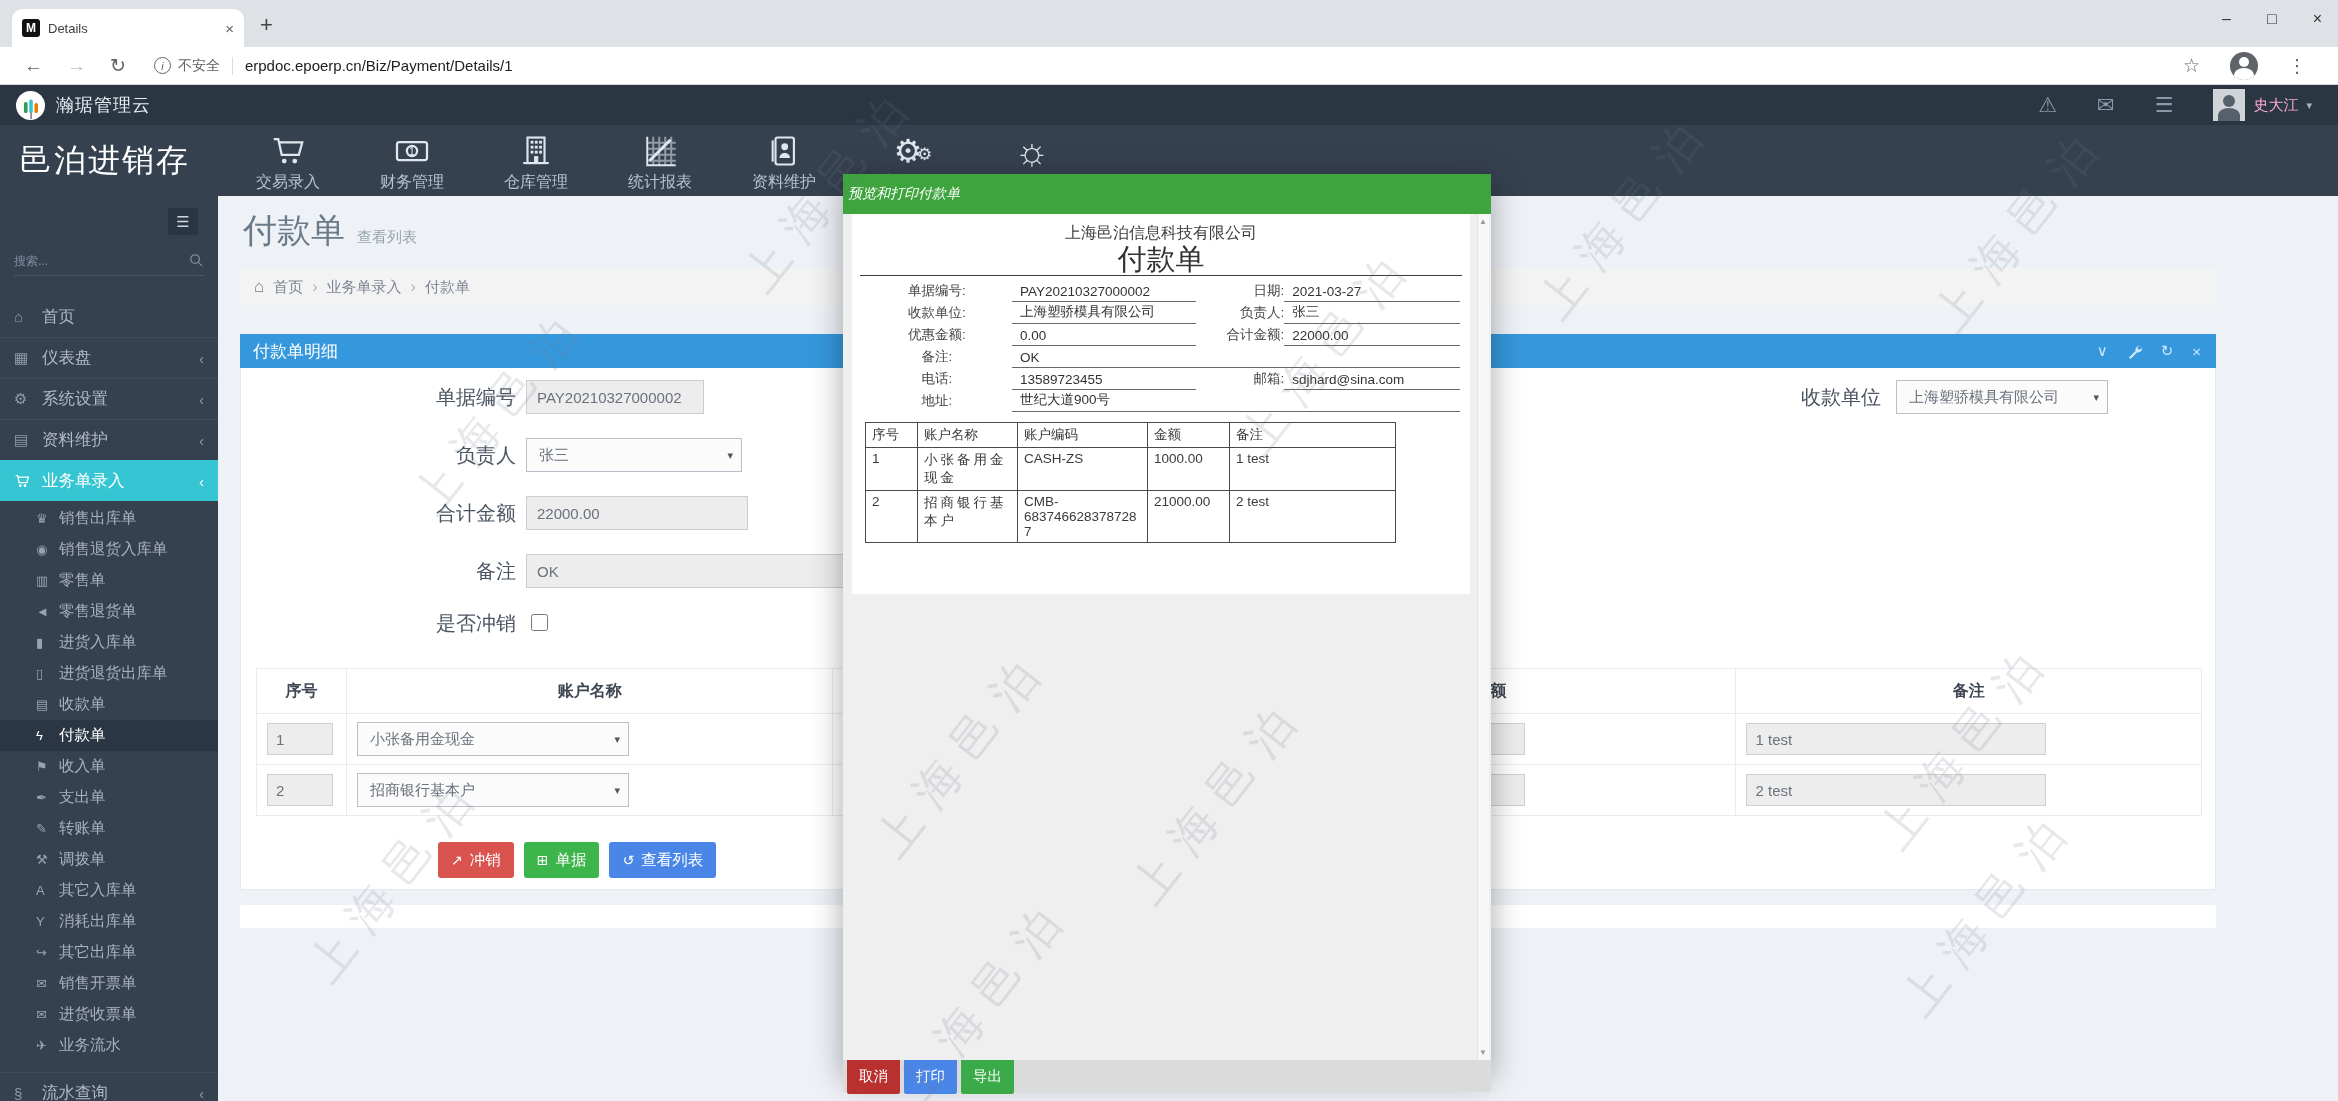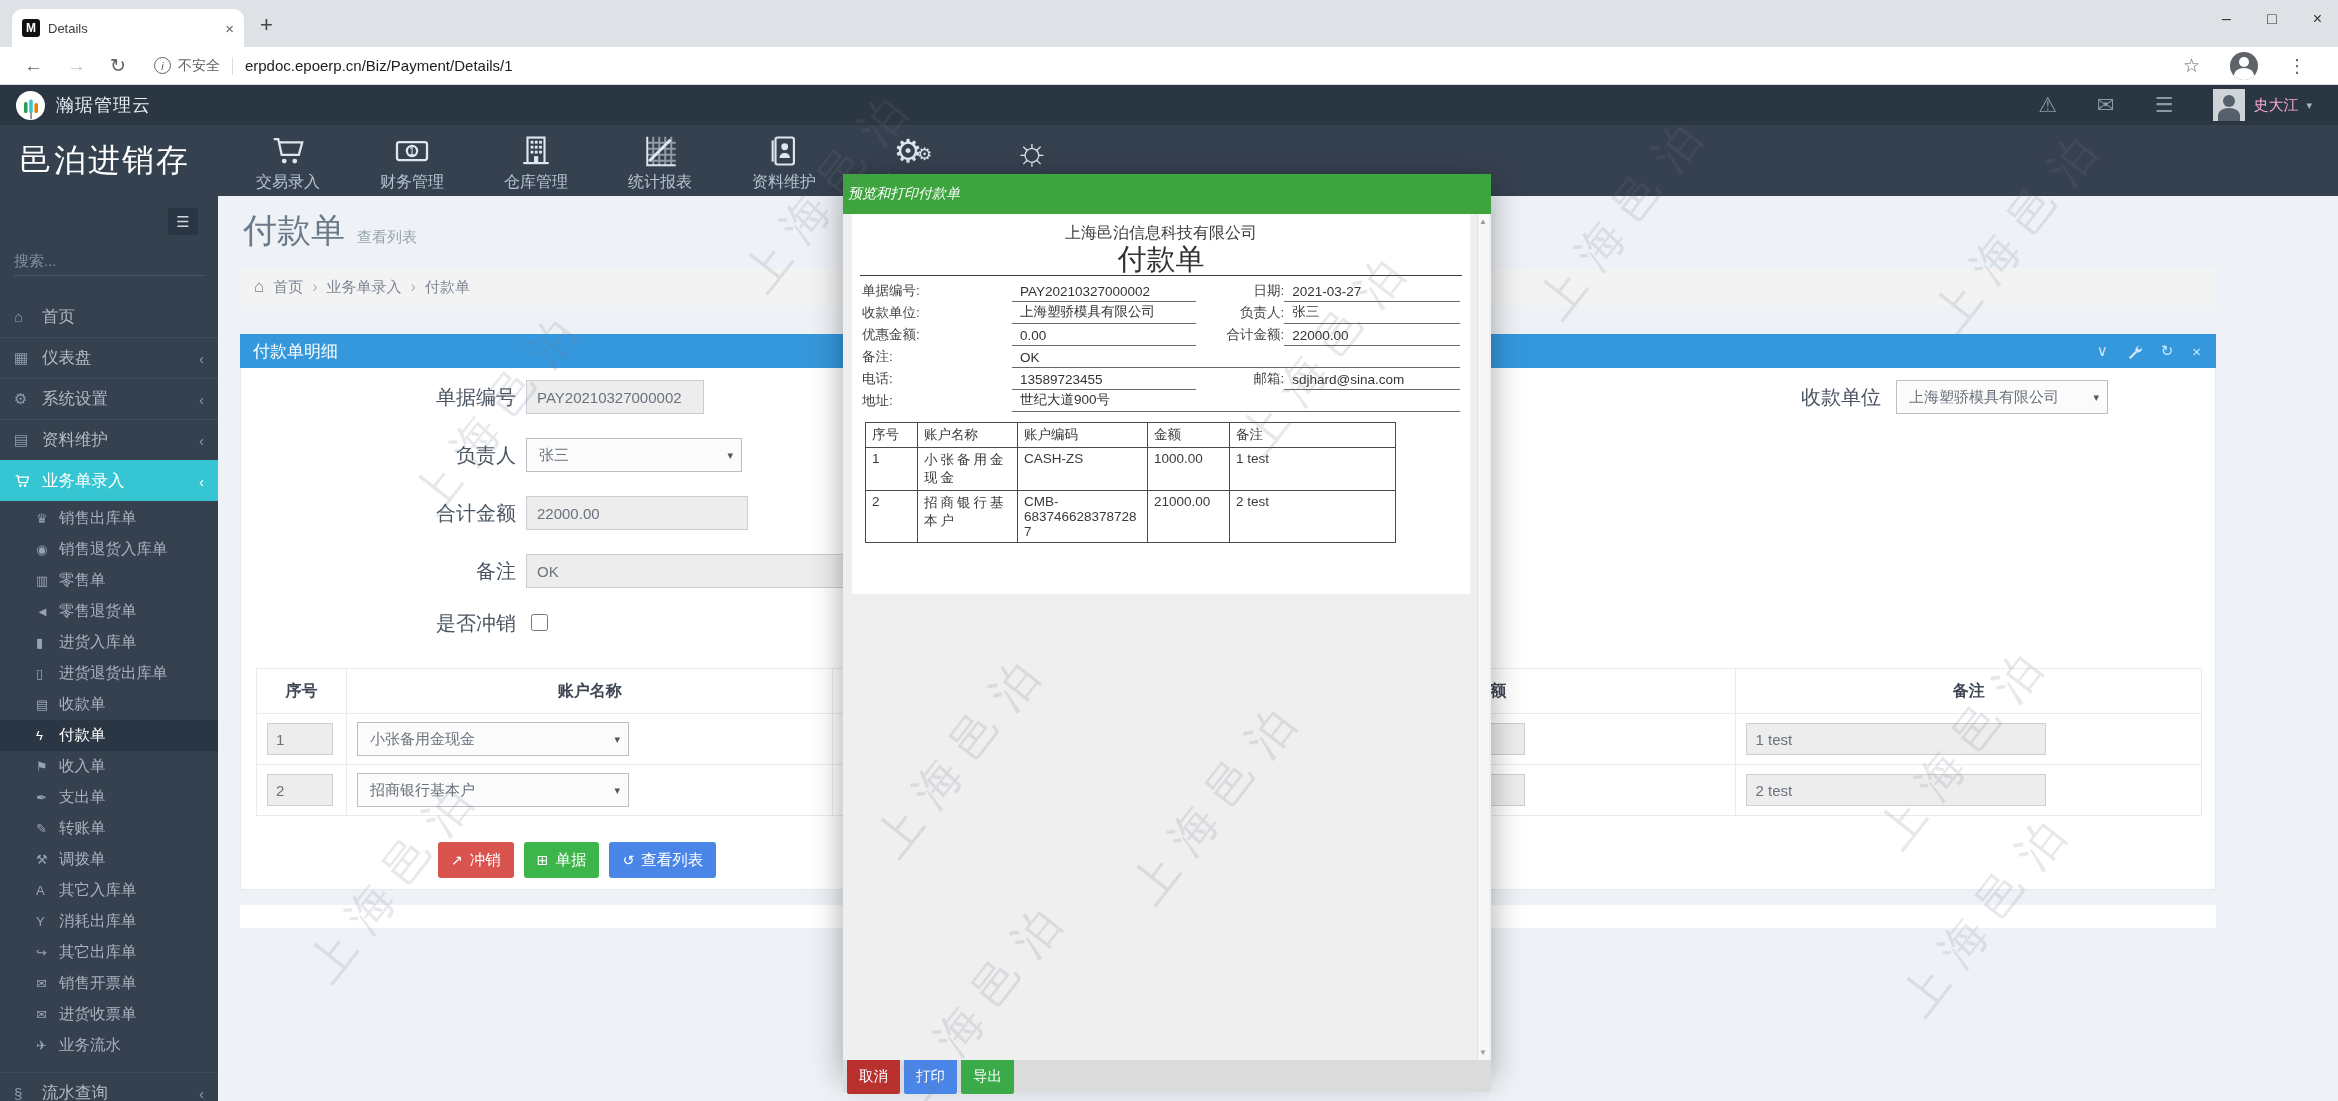--- a/index.html
+++ b/index.html
@@ -66,21 +66,21 @@
   .gear-wrap { position:relative; font-size:32px; line-height:32px; }
   .gear-small { position:absolute; right:-10px; bottom:-4px; font-size:17px; }
   .sun-glyph { font-size:38px; line-height:38px; }
 
   
   .sidebar { left:0; top:196px; width:218px; height:905px; background:#364150; z-index:10; }
   .hamburger { position:absolute; left:168px; top:12px; width:30px; height:27px; background:#2a3543;
     border-radius:3px; color:#cdd5de; font-size:15px; display:flex; align-items:center; justify-content:center; }
   .search-row { position:absolute; left:14px; top:50px; width:190px; height:30px;
     border-bottom:1px solid #4a5766; display:flex; align-items:center; }
-  .search-input { flex:1; background:transparent; border:none; outline:none; font-size:15px; color:#e5e5e5;
+  .search-input { flex:1; background:transparent; border:none; outline:none; font-size:12px; color:#e5e5e5;
     font-family:inherit; }
   .search-input::placeholder { color:#7e8ea0; }
   .menu { position:absolute; left:0; top:100px; width:218px; }
   .mi { height:41px; display:flex; align-items:center; padding:0 14px 0 14px; border-top:1px solid #3f4b5c;
     color:#b0bac7; font-size:16.5px; }
   .mi:first-child { border-top:none; }
   .mi .ico { width:28px; font-size:15px; color:#8e9bab; }
   .mi .chev { margin-left:auto; color:#8e9bab; font-size:15px; }
   .mi.active { background:#36c6d3; color:#fff; border-top:1px solid #36c6d3; }
   .mi.active .ico, .mi.active .chev { color:#fff; }
@@ -140,21 +140,21 @@
   .modal { left:843px; top:174px; width:648px; height:900px; z-index:60; box-shadow:0 6px 30px rgba(0,0,0,.35); }
   .modal-titlebar { height:40px; background:#3ea43e; color:#fff; font-size:14px; display:flex;
     align-items:center; padding-left:5px;font-style:italic; }
   .modal-body { position:relative; height:846px; background:#efeff0; overflow:hidden; }
   .paper { position:absolute; left:9px; top:0; width:618px; height:380px; background:#fff; }
   .m-company { text-align:center; font-size:16px; color:#3c3c3c; padding-top:9px; }
   .m-doctitle { text-align:center; font-size:29px; color:#333; line-height:1.05; }
   .m-hr { margin:1px 8px 4px 8px; border-bottom:1.5px solid #3c3c3c; }
   .m-rows { padding:0 10px; }
   .m-row { display:flex; height:22px; align-items:flex-end; font-size:13.5px; color:#444; }
-  .m-l1 { width:150px; text-align:left; padding-bottom:2px; }
+  .m-l1 { width:150px; text-align:center; padding-bottom:2px; }
   .m-v1 { flex:1.05; border-bottom:1px solid #686868; padding:0 0 2px 8px; color:#333; }
   .m-l2 { width:88px; text-align:right; padding-bottom:2px; }
   .m-v2 { flex:1; border-bottom:1px solid #686868; padding:0 0 2px 8px; color:#333; }
   .m-table { border-collapse:collapse; margin:10px 0 0 13px; font-size:13.5px; color:#3a3a3a; }
   .m-table th, .m-table td { border:1px solid #4a4a4a; padding:3px 6px; vertical-align:top;
     font-weight:normal; text-align:left; overflow-wrap:anywhere; }
   .mw-seq { width:52px; } .mw-acc { width:100px; } .mw-code { width:130px; } .mw-amt { width:82px; } .mw-rmk { width:166px; }
   .m-acc-cell { letter-spacing:3px; }
   .m-scroll { position:absolute; right:2px; top:0; width:12px; height:846px; background:#f7f7f7;
     border-left:1px solid #e3e3e3; }

